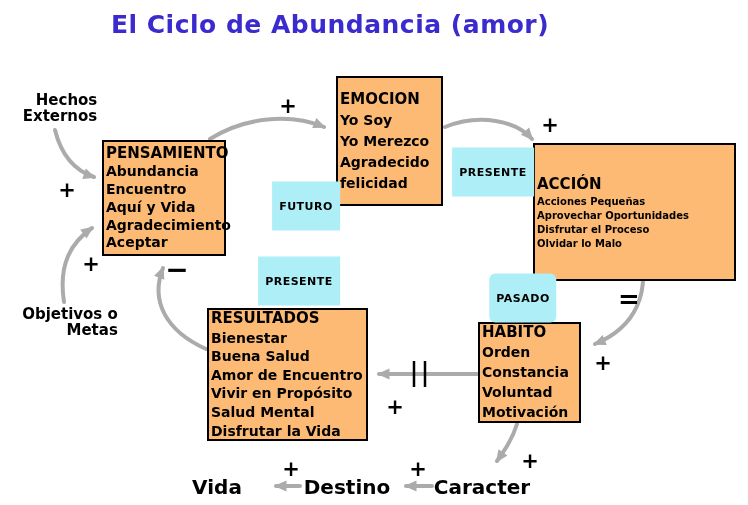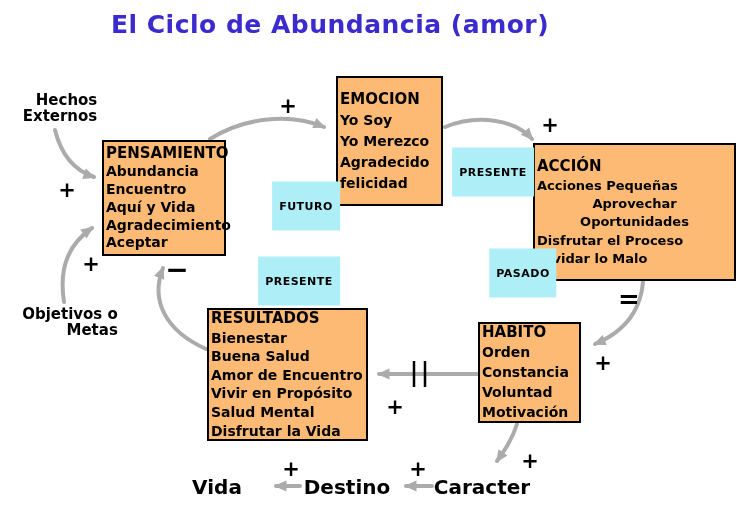--- a/index.html
+++ b/index.html
@@ -16,21 +16,21 @@
   .box{
     position:absolute;box-sizing:border-box;background:#fdba74;border:2px solid #000;
     display:flex;flex-direction:column;justify-content:center;align-items:flex-start;
     text-align:center;font-weight:bold;padding:2px 2px;
   }
   .box-title{font-size:15px;}
   .box-line{font-size:14px;}
   .b-pensamiento{left:102px;top:140px;width:124px;height:116px;line-height:1.28;}
   .b-emocion{left:336px;top:76px;width:107px;height:130px;line-height:1.5;}
   .b-accion{left:533px;top:143px;width:203px;height:138px;line-height:1.4;}
-  .b-accion .box-line{font-size:13px;}
+  .b-accion .box-line{font-size:10px;}
   .b-habito{left:478px;top:322px;width:103px;height:101px;line-height:1.42;}
   .b-resultados{left:207px;top:308px;width:161px;height:133px;line-height:1.33;}
   .tag{
     position:absolute;transform:translate(-50%,-50%);background:#aeeef7;color:#000;
     font-size:11px;font-weight:bold;padding:18px 7px;white-space:nowrap;letter-spacing:0.5px;
   }
   .ext{
     position:absolute;transform:translate(-50%,-50%);text-align:right;
     font-size:15px;font-weight:bold;line-height:1.07;white-space:nowrap;
   }
@@ -110,21 +110,21 @@
     <div class="box-title">HÁBITO</div>
     <div class="box-line">Orden</div>
     <div class="box-line">Constancia</div>
     <div class="box-line">Voluntad</div>
     <div class="box-line">Motivación</div>
   </div>
 
   <div class="tag" style="left:262px;top:206px;margin-left:44px;">FUTURO</div>
   <div class="tag" style="left:493px;top:172px;">PRESENTE</div>
   <div class="tag" style="left:299px;top:281px;">PRESENTE</div>
-  <div class="tag" style="left:523px;top:273px;">PASADO</div>
+  <div class="tag" style="left:523px;top:298px;border-radius:6px;">PASADO</div>
 
   <div class="ext" style="left:60px;top:108px;">
     <div>Hechos</div>
     <div>Externos</div>
   </div>
   <div class="ext" style="left:70px;top:322px;">
     <div>Objetivos o</div>
     <div>Metas</div>
   </div>
   <div class="word" style="left:217px;top:487px;">Vida</div>

